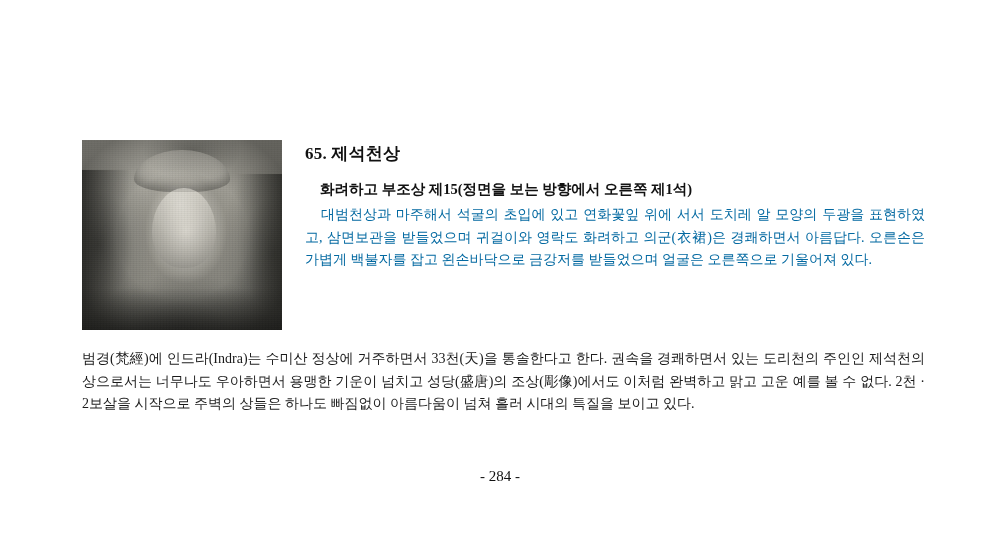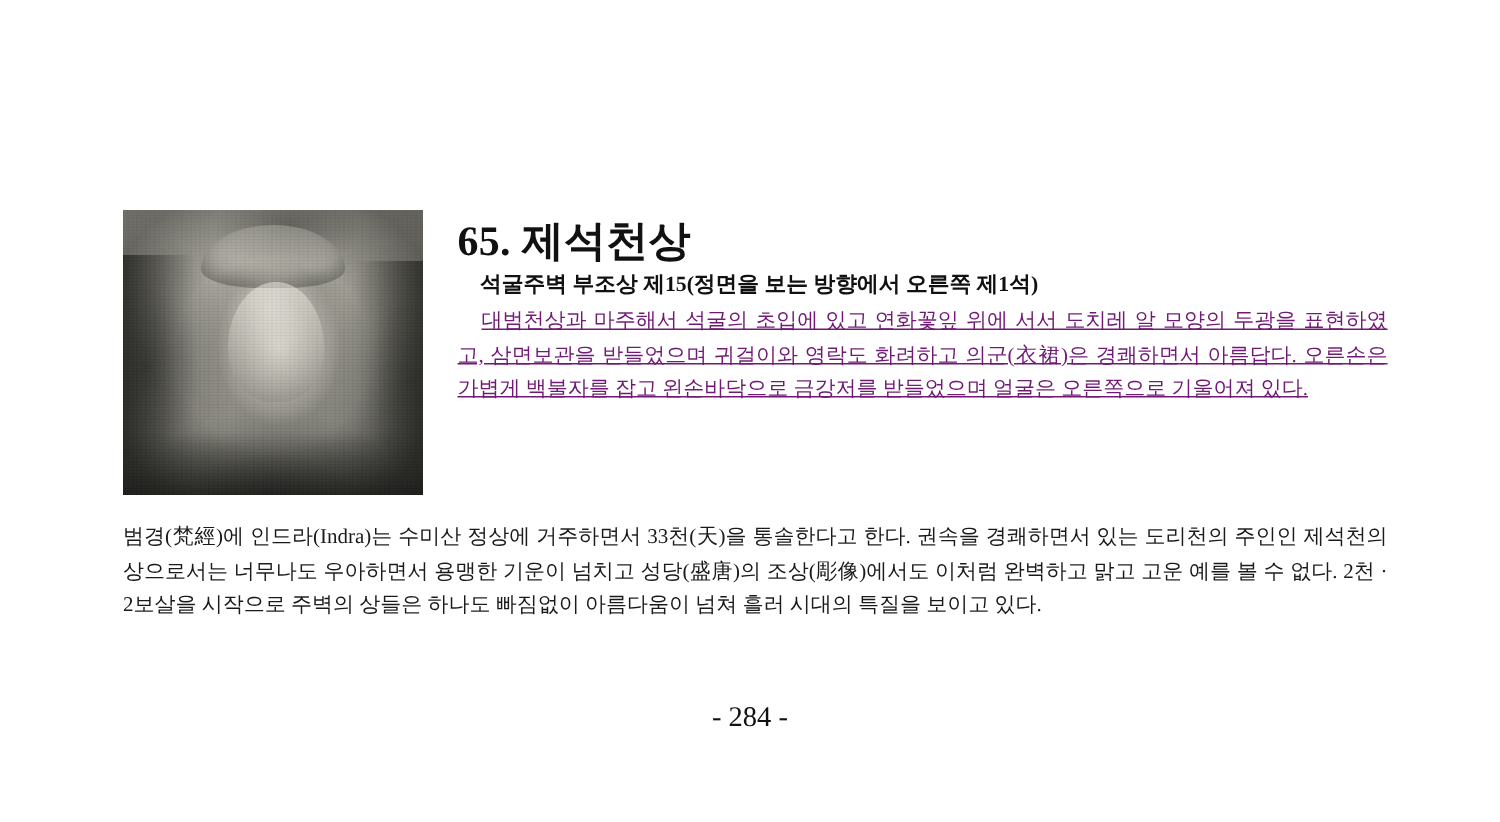--- a/index.html
+++ b/index.html
@@ -88,21 +88,21 @@
     left: 0; bottom: 0;
     width: 200px; height: 42px;
     background: linear-gradient(180deg, rgba(0,0,0,0) 0%, rgba(45,45,42,0.55) 60%, rgba(30,30,28,0.8) 100%);
   }
 
   
   .heading {
     position: absolute;
     left: 305px;
     top: 142px;
-    font-size: 28px;
+    font-size: 17px;
     font-weight: 700;
     letter-spacing: 0.2px;
     color: #111;
   }
   .subheading {
     position: absolute;
     left: 320px;
     top: 180px;
     font-size: 14.5px;
     font-weight: 700;
@@ -110,22 +110,21 @@
   }
   .body-col {
     position: absolute;
     left: 305px;
     top: 204px;
     width: 620px;
     font-size: 14px;
     line-height: 1.62;
     text-align: justify;
     text-justify: inter-character;
-    color: #701a75;
-    text-decoration: underline;
+    color: #0369a1;
   }
   .body-col p {
     margin: 0;
     text-indent: 16px;
   }
   .body-full {
     position: absolute;
     left: 82px;
     top: 348px;
     width: 843px;
@@ -137,21 +136,21 @@
   }
   .body-full p {
     margin: 0;
   }
   .page-number {
     position: absolute;
     left: 0;
     top: 468px;
     width: 1000px;
     text-align: center;
-    font-size: 19px;
+    font-size: 15px;
     color: #111;
   }
 </style>
 </head>
 <body>
 
 <div class="page">
 
   <div class="figure">
     <div class="photo">
@@ -160,21 +159,21 @@
       <div class="detail-shadow-l"></div>
       <div class="detail-shadow-r"></div>
       <div class="detail-base"></div>
       <div class="grain"></div>
       <div class="vignette"></div>
     </div>
   </div>
 
   <div class="heading">65. 제석천상</div>
 
-  <div class="subheading">석굴주벽 부조상 제15(정면을 보는 방향에서 오른쪽 제1석)</div>
+  <div class="subheading">화려하고 부조상 제15(정면을 보는 방향에서 오른쪽 제1석)</div>
 
   <div class="body-col">
     <p>대범천상과 마주해서 석굴의 초입에 있고 연화꽃잎 위에 서서 도치레 알 모양의 두광을 표현하였고, 삼면보관을 받들었으며 귀걸이와 영락도 화려하고 의군(衣裙)은 경쾌하면서 아름답다. 오른손은 가볍게 백불자를 잡고 왼손바닥으로 금강저를 받들었으며 얼굴은 오른쪽으로 기울어져 있다.</p>
   </div>
 
   <div class="body-full">
     <p>범경(梵經)에 인드라(Indra)는 수미산 정상에 거주하면서 33천(天)을 통솔한다고 한다. 권속을 경쾌하면서 있는 도리천의 주인인 제석천의 상으로서는 너무나도 우아하면서 용맹한 기운이 넘치고 성당(盛唐)의 조상(彫像)에서도 이처럼 완벽하고 맑고 고운 예를 볼 수 없다. 2천 · 2보살을 시작으로 주벽의 상들은 하나도 빠짐없이 아름다움이 넘쳐 흘러 시대의 특질을 보이고 있다.</p>
   </div>
 
   <div class="page-number">- 284 -</div>

